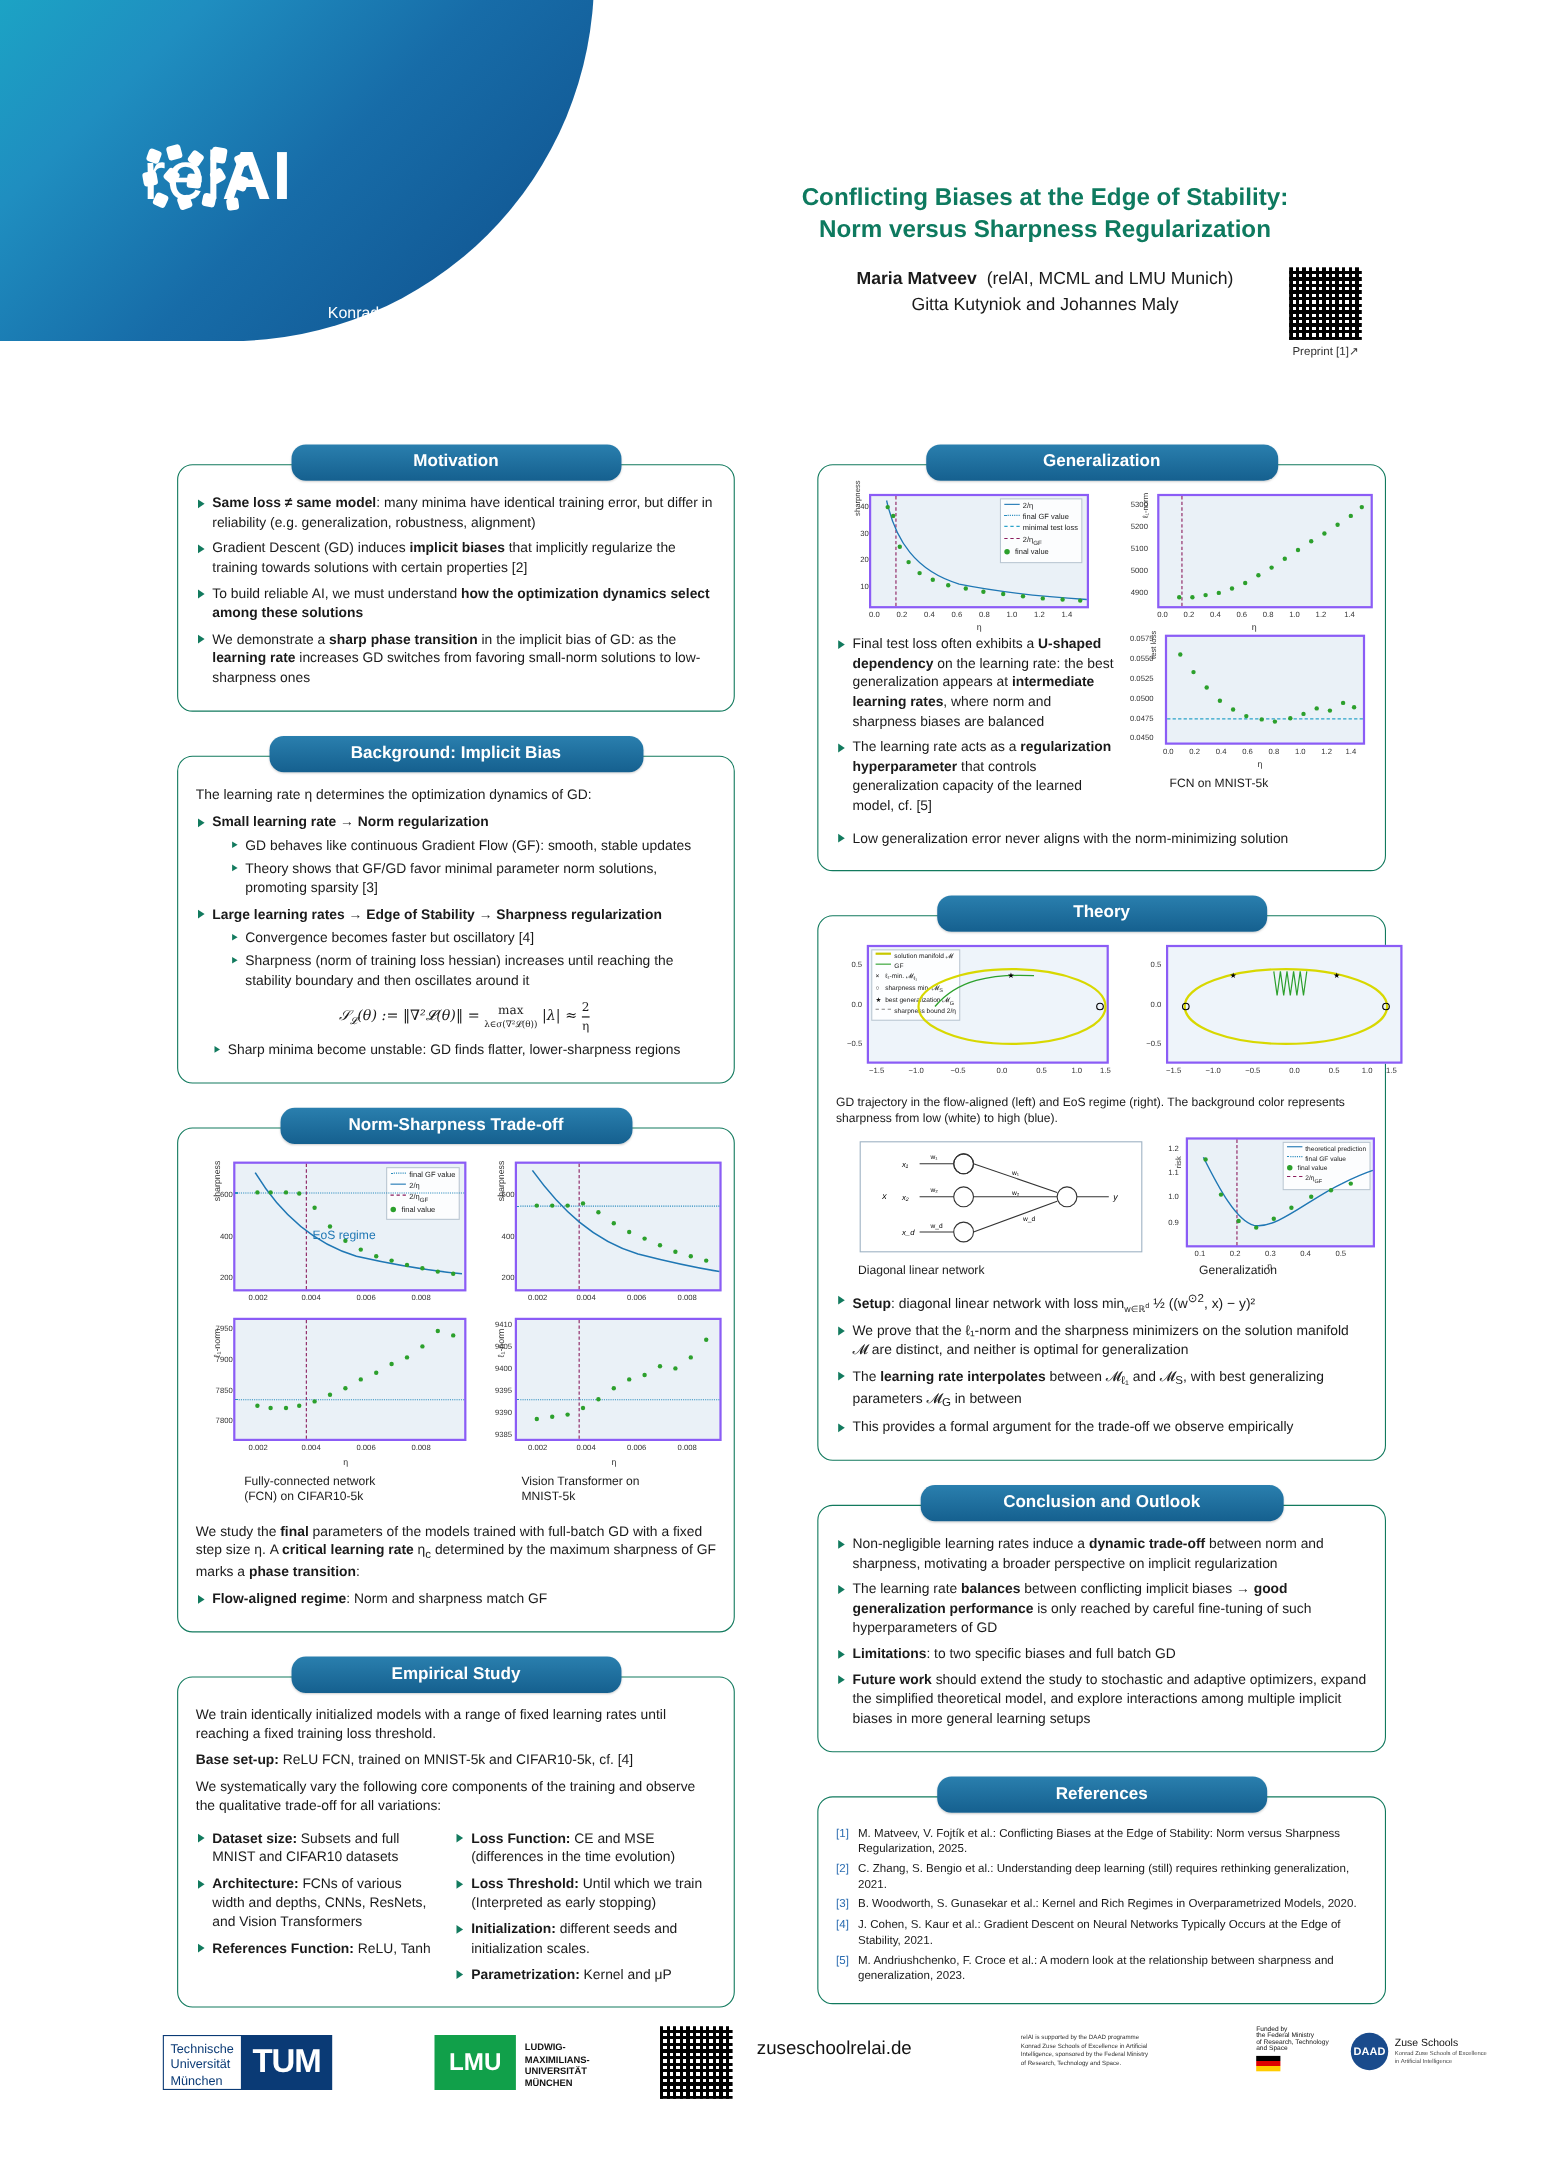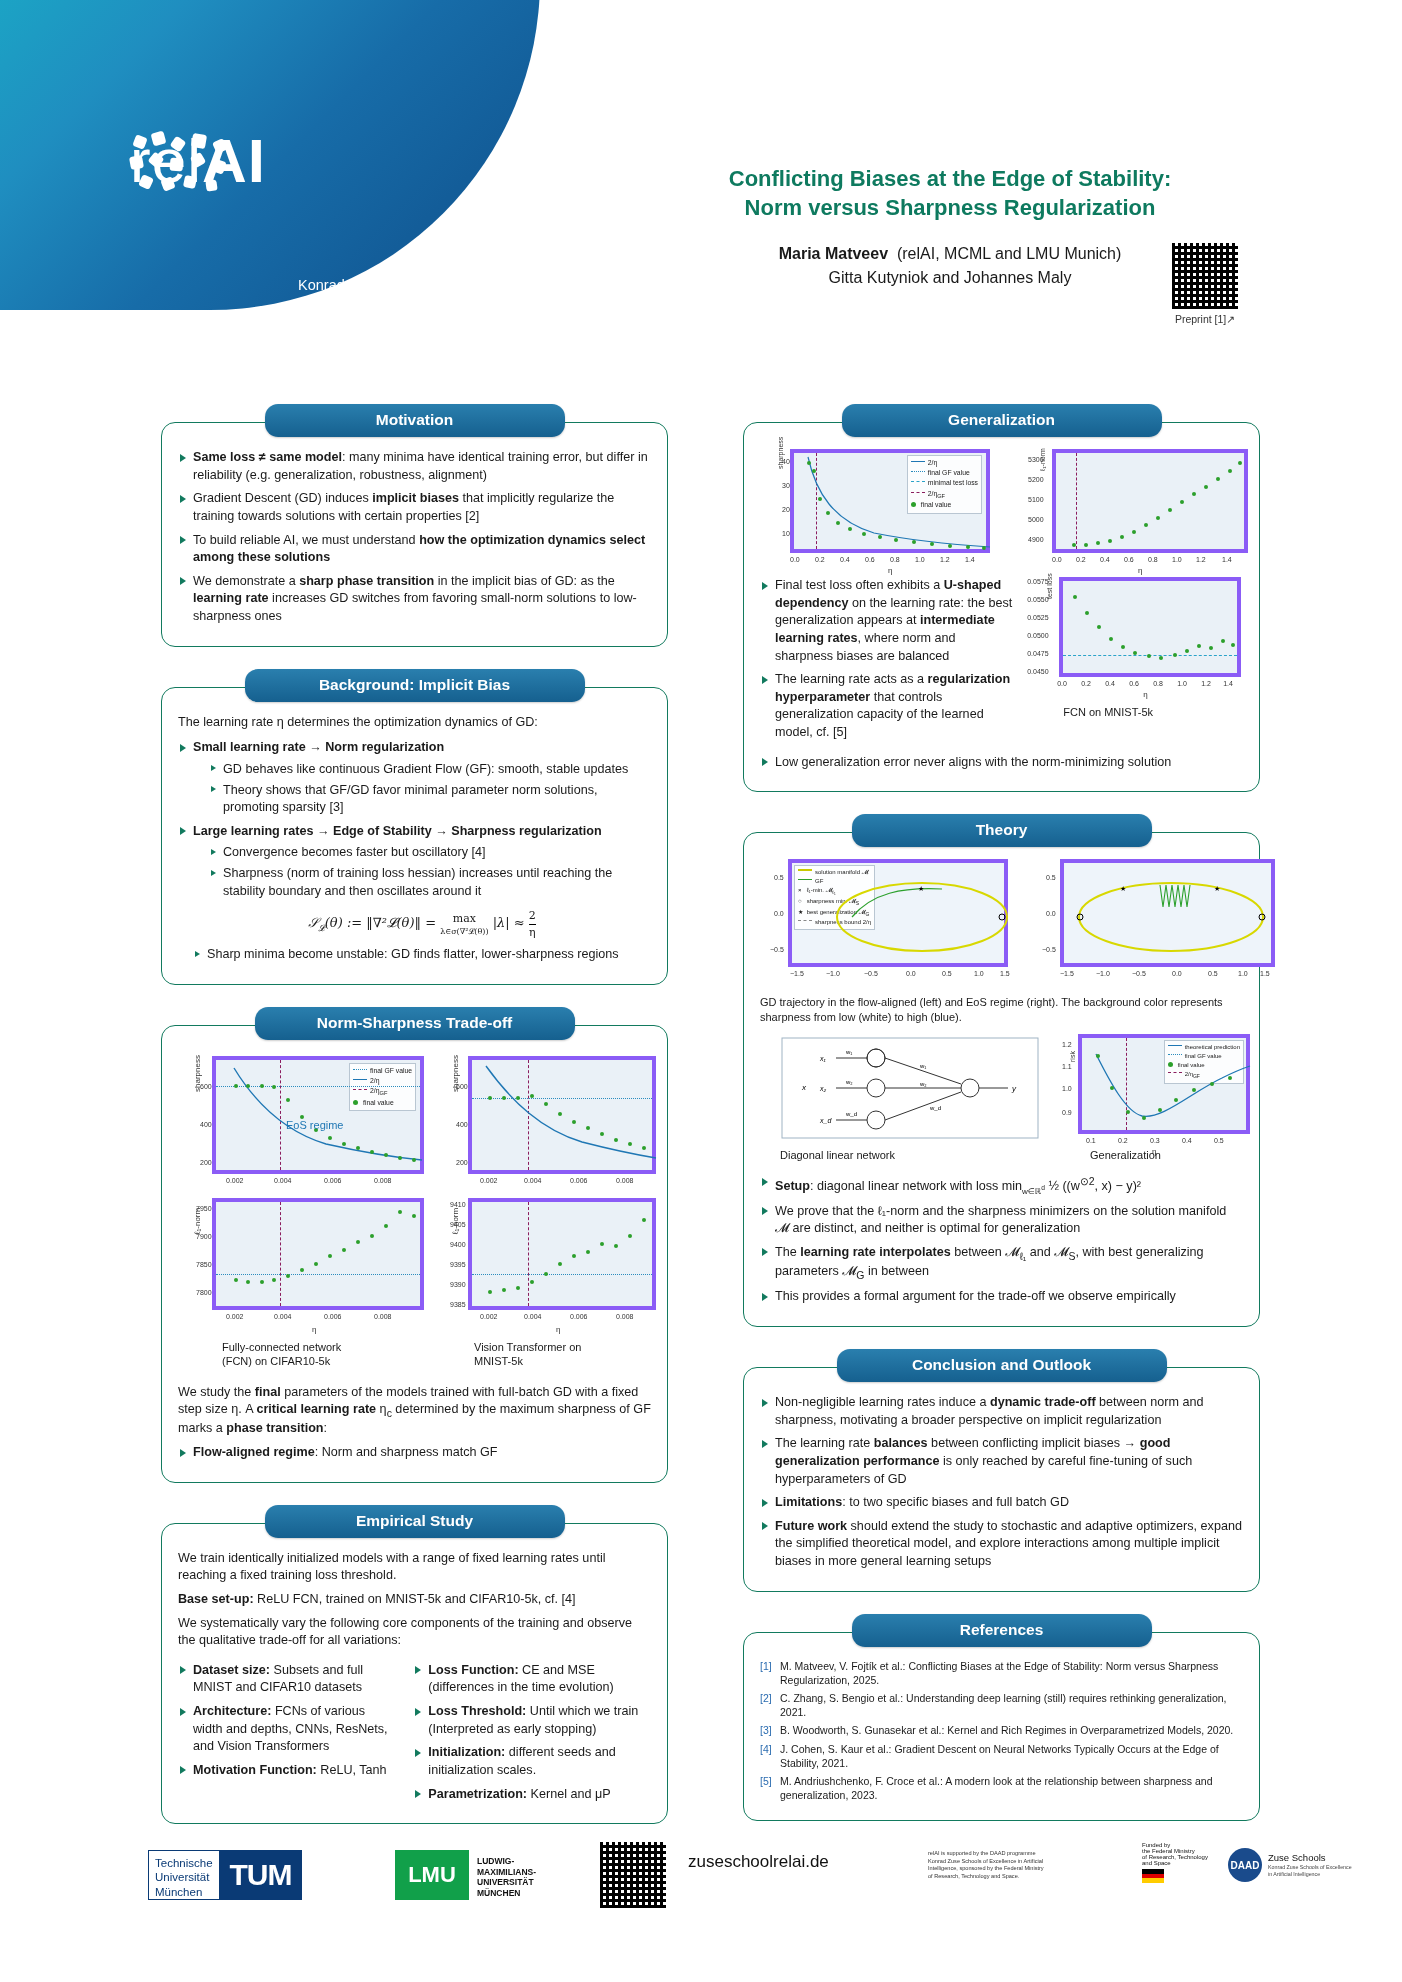--- a/index.html
+++ b/index.html
@@ -92,21 +92,21 @@
   }
   b, strong { font-weight:bold; }
   .eq { text-align:center; font-family:"DejaVu Serif", serif; font-size:13px; margin:8px 0 6px; font-style:italic; }
   .eq .frac { display:inline-block; vertical-align:middle; text-align:center; font-size:11px; }
   .eq .frac span { display:block; }
   .eq .frac .den { border-top:1px solid #000; }
 
   .cap { font-size:11px; margin-top:4px; line-height:1.3; }
 
   
-  .plot { background:#eaf1f7; border:4px solid #8b5cf6; position:relative; box-sizing:border-box;text-decoration:underline; }
+  .plot { background:#eaf1f7; border:2px solid #8b5cf6; position:relative; box-sizing:border-box;text-decoration:underline; }
   .axis-label { position:absolute; font-size:8px; color:#333; }
   .legend-box { position:absolute; background:rgba(255,255,255,.85); border:1px solid #b9c6d2; font-size:6.8px; padding:2px 3px; line-height:1.5; }
   .legend-box i { display:inline-block; width:14px; height:0; border-top:1.4px solid #333; vertical-align:3px; margin-right:3px; }
   .tick { position:absolute; font-size:7px; color:#333; }
   .dot { position:absolute; width:4px; height:4px; border-radius:50%; background:#2ca02c; }
   .vline { position:absolute; width:0; border-left:1.2px dashed #8b1d5e; top:0; bottom:0; }
   .hline { position:absolute; height:0; border-top:1px dashed #2b8cbe; left:0; right:0; }
 
   
   .refs { font-size:10.5px; line-height:1.35; }
@@ -363,21 +363,21 @@
   <div class="section">
     <div class="sec-head" style="width:300px">Empirical Study</div>
     <div class="sec-body">
       <div>We train identically initialized models with a range of fixed learning rates until reaching a fixed training loss threshold.</div>
       <div style="margin-top:6px"><b>Base set-up:</b><span> ReLU FCN, trained on MNIST-5k and CIFAR10-5k, cf. [4]</span></div>
       <div style="margin-top:6px">We systematically vary the following core components of the training and observe the qualitative trade-off for all variations:</div>
       <div style="display:flex;gap:16px;margin-top:12px">
         <ul class="bul" style="width:48%">
           <li><b>Dataset size:</b> Subsets and full MNIST and CIFAR10 datasets</li>
           <li><b>Architecture:</b> FCNs of various width and depths, CNNs, ResNets, and Vision Transformers</li>
-          <li><b>Motivation Function:</b> ReLU, Tanh</li>
+          <li><b>References Function:</b> ReLU, Tanh</li>
         </ul>
         <ul class="bul" style="width:52%">
           <li><b>Loss Function:</b> CE and MSE (differences in the time evolution)</li>
           <li><b>Loss Threshold:</b> Until which we train (Interpreted as early stopping)</li>
           <li><b>Initialization:</b> different seeds and initialization scales.</li>
           <li><b>Parametrization:</b> Kernel and μP</li>
         </ul>
       </div>
     </div>
   </div>

